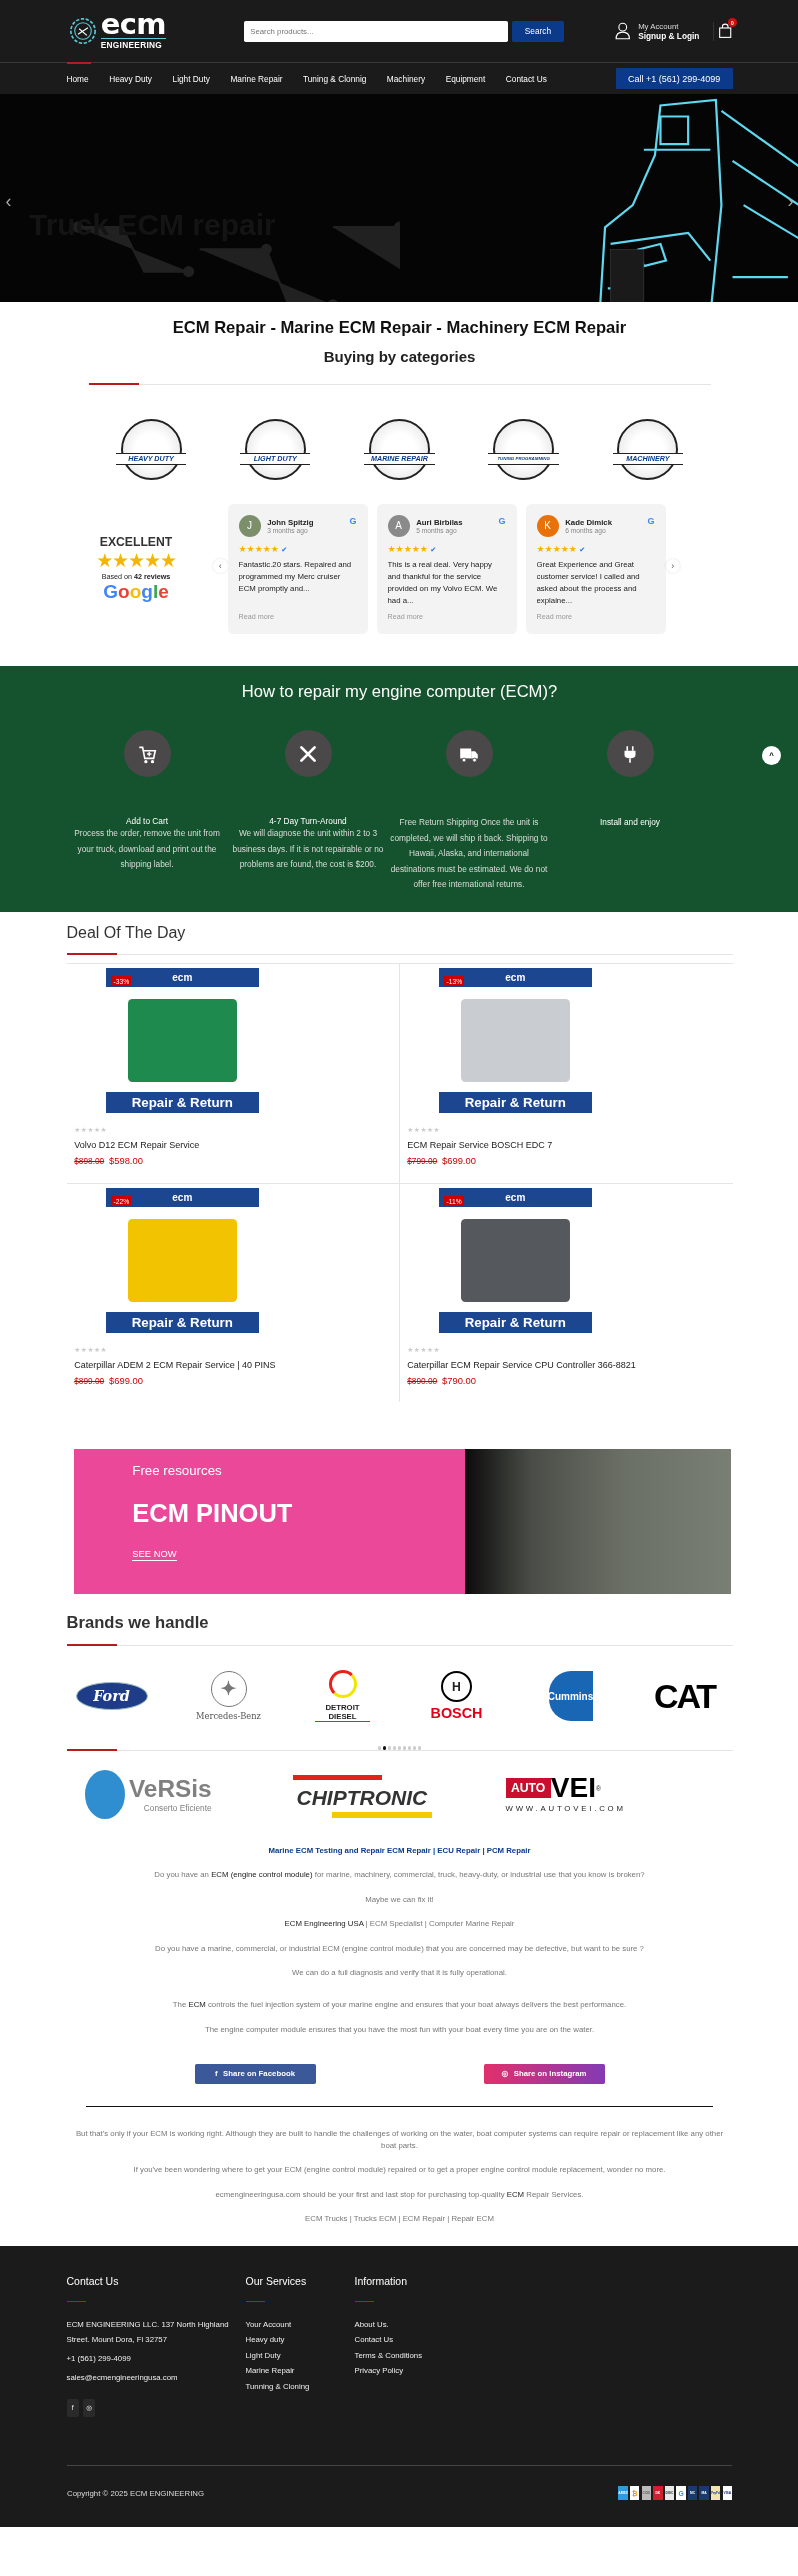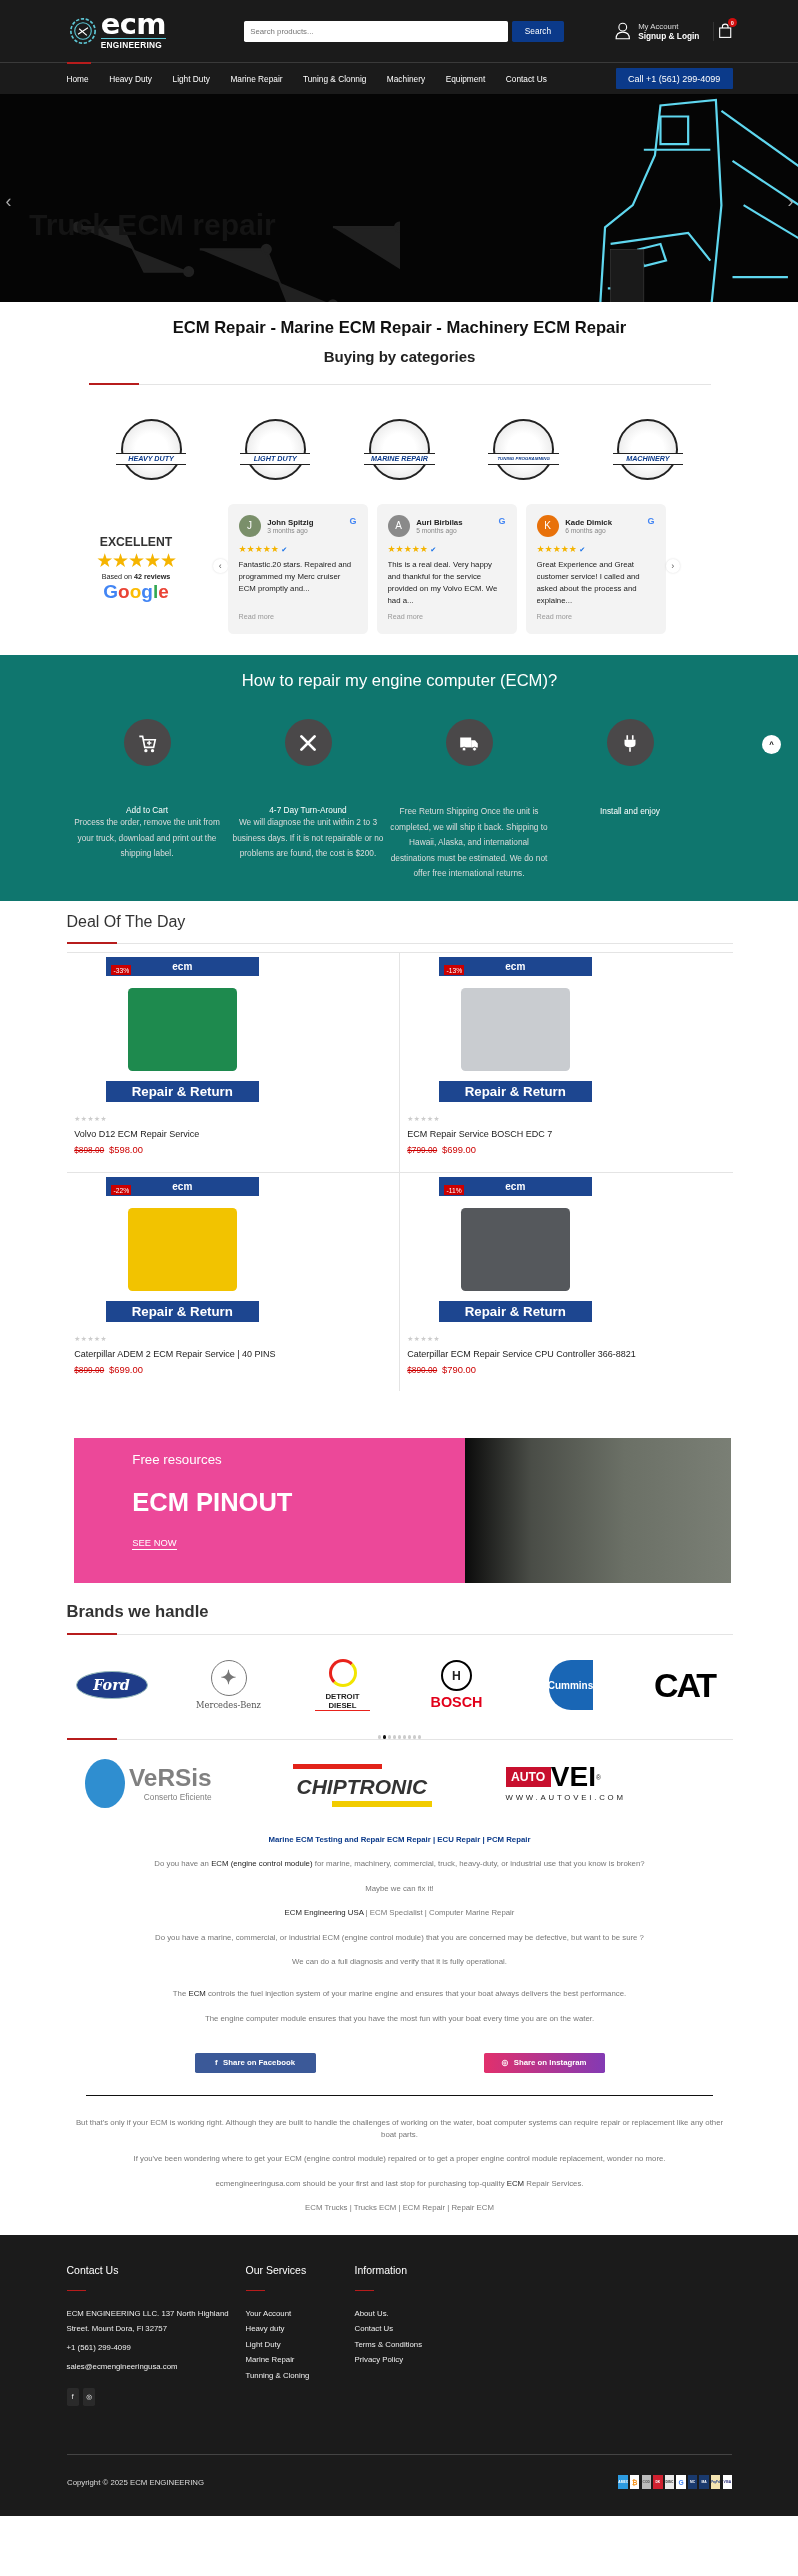--- a/index.html
+++ b/index.html
@@ -59,21 +59,21 @@
 .rcard .av{width:22px;height:22px;border-radius:50%;background:#8a9aa8;color:#fff;display:flex;align-items:center;justify-content:center;font-size:10px}
 .rcard .nm{margin-left:6.7px;font-weight:bold;font-size:7.8px}
 .rcard .ago{margin-left:6.7px;font-size:6.7px;color:#888}
 .rcard .gl{position:absolute;right:11px;top:12.2px;font-weight:bold;font-size:9px;color:#4285f4}
 .rcard .stars{color:#f5b400;font-size:9px;margin-top:7.8px}
 .rcard .stars .ver{color:#1a73e8;font-size:7.2px}
 .rcard .txt{font-size:7.8px;line-height:12px;margin-top:4.4px;color:#222;height:49px;overflow:hidden}
 .rcard .more{font-size:7.2px;color:#999;margin-top:4.4px}
 .rnav{position:absolute;top:55px;width:14.4px;height:14.4px;border-radius:50%;background:#fff;display:flex;align-items:center;justify-content:center;color:#555;font-size:9px;box-shadow:0 0 2.2px rgba(0,0,0,.15)}
 
-.how{background:#0f766e;margin-top:21px;padding:16.6px 0 19px;position:relative}
+.how{background:#14532d;margin-top:32px;padding:16.6px 0 19px;position:relative}
 .how h2{text-align:center;color:#fff;font-size:16.6px;font-weight:normal}
 .steps{display:flex;width:666px;margin:28px auto 0;padding-left:0}
 .step{width:161px;text-align:center;color:#fff}
 .step .ic{width:47px;height:47px;border-radius:50%;background:#4a4849;margin:0 auto;display:flex;align-items:center;justify-content:center}
 .step .ic svg{width:22px;height:22px}
 .step .t{font-size:8.3px;margin-top:39px}
 .step .d{font-size:8.3px;color:#ddd;line-height:15.5px}
 .totop{position:absolute;right:18px;top:80px;width:19px;height:19px;border-radius:50%;background:#fff;color:#000;display:flex;align-items:center;justify-content:center;font-size:7.8px;font-weight:bold}
 
 .deals-h{font-size:16px;font-weight:normal;color:#333;padding-top:12px;margin-bottom:12.2px}

